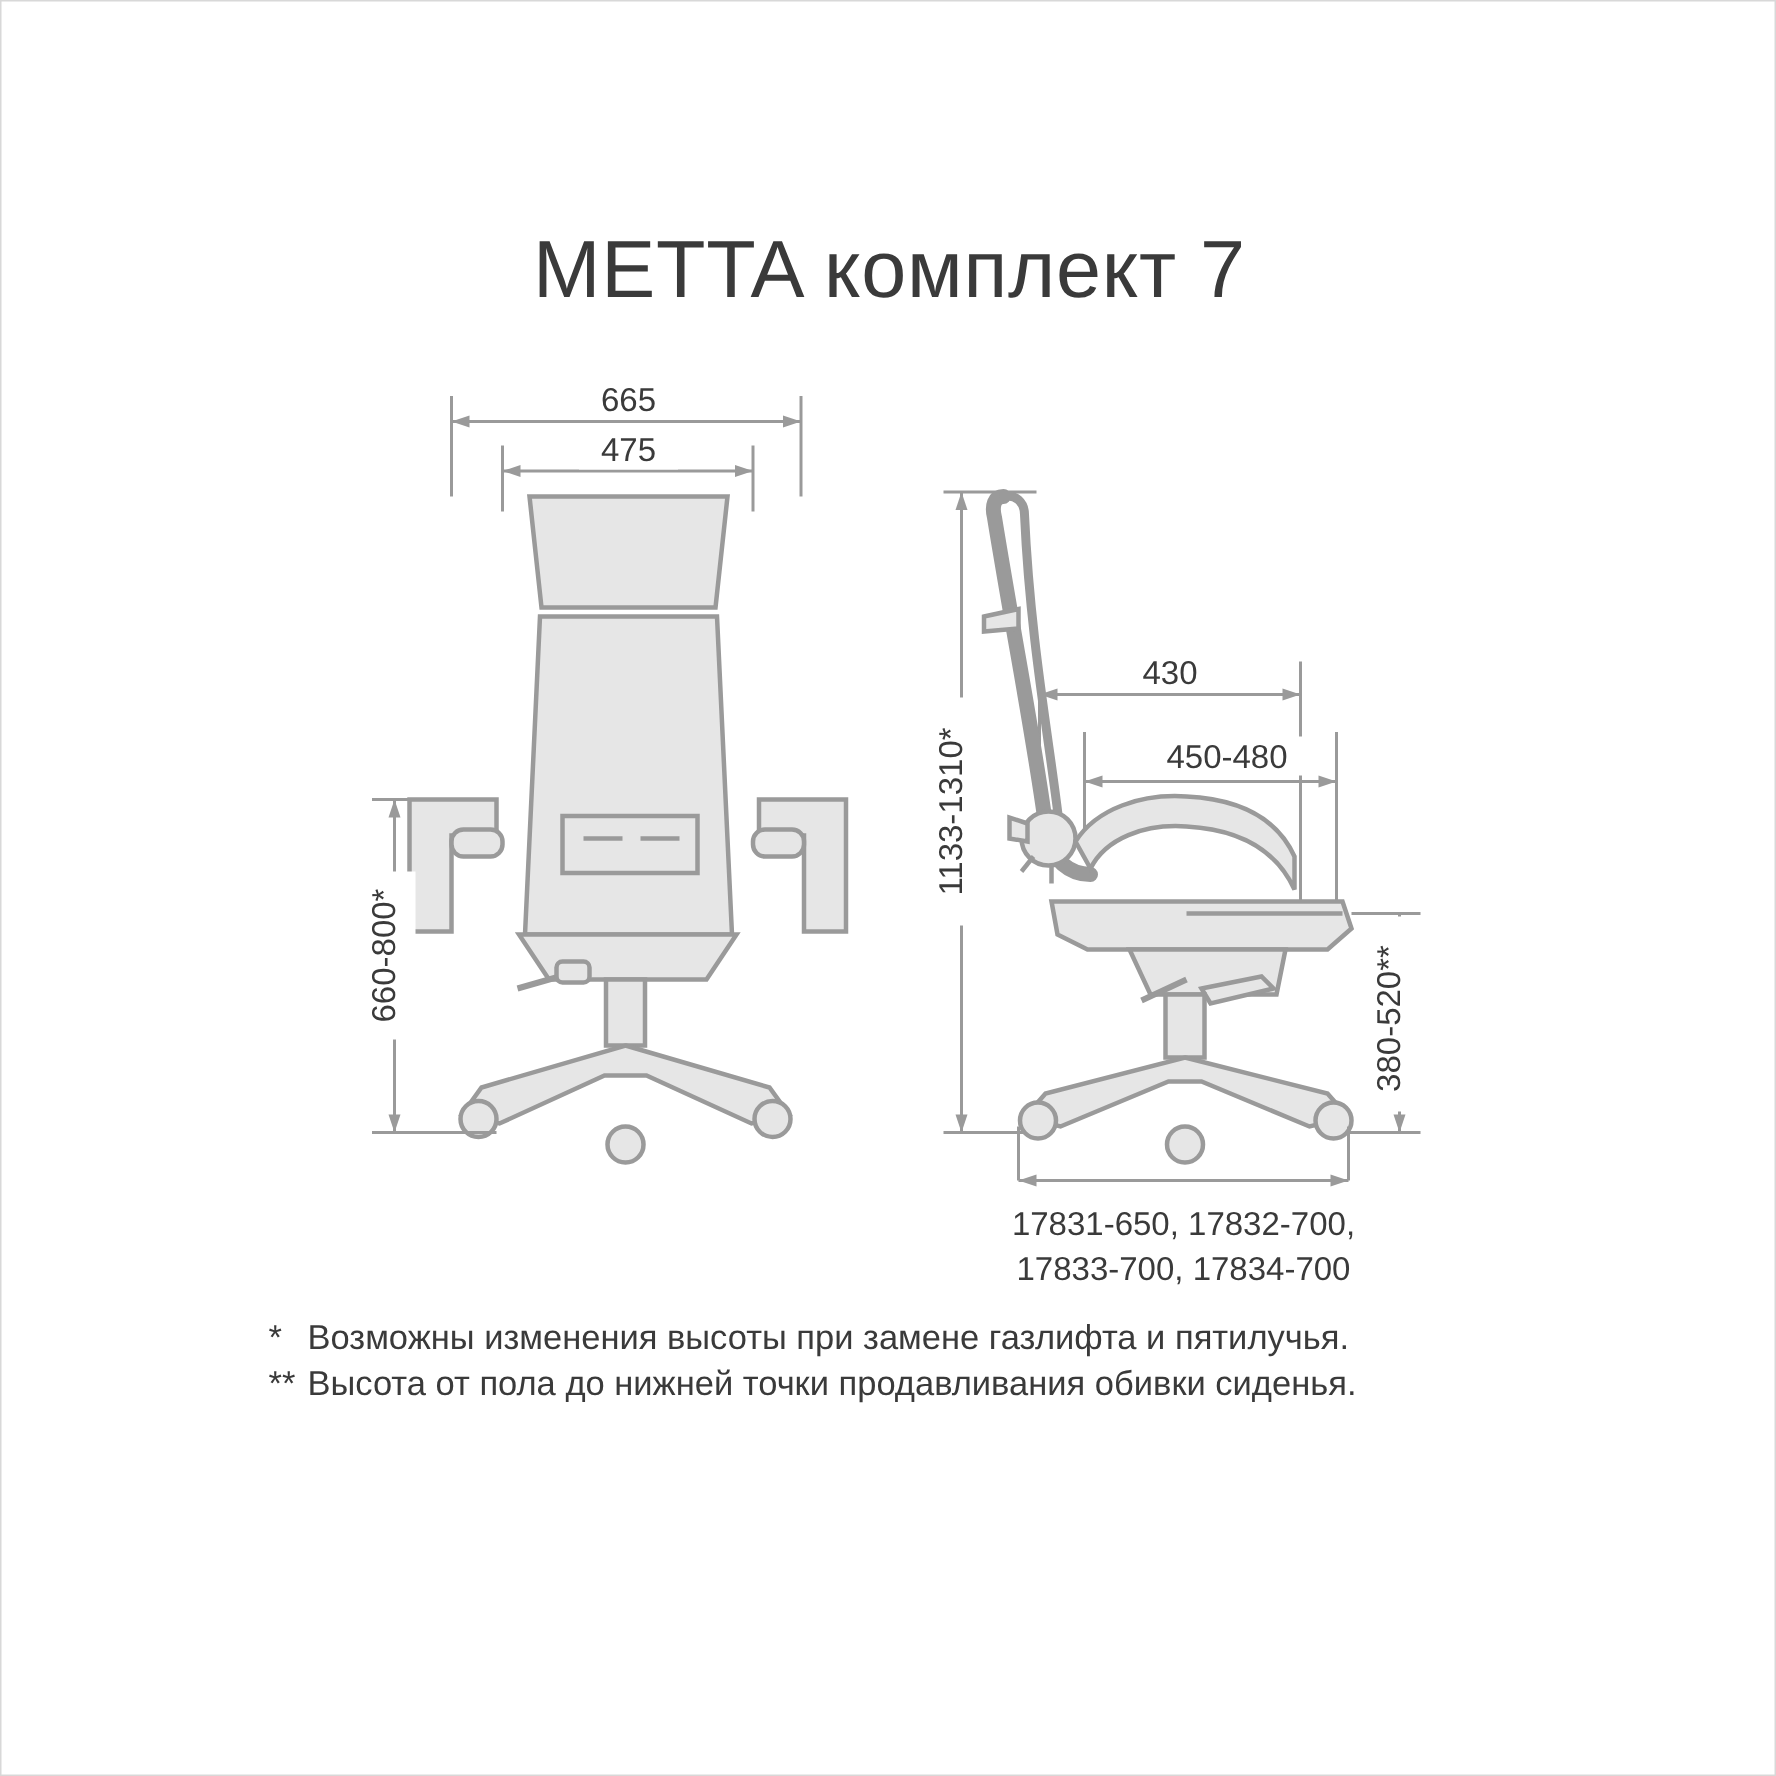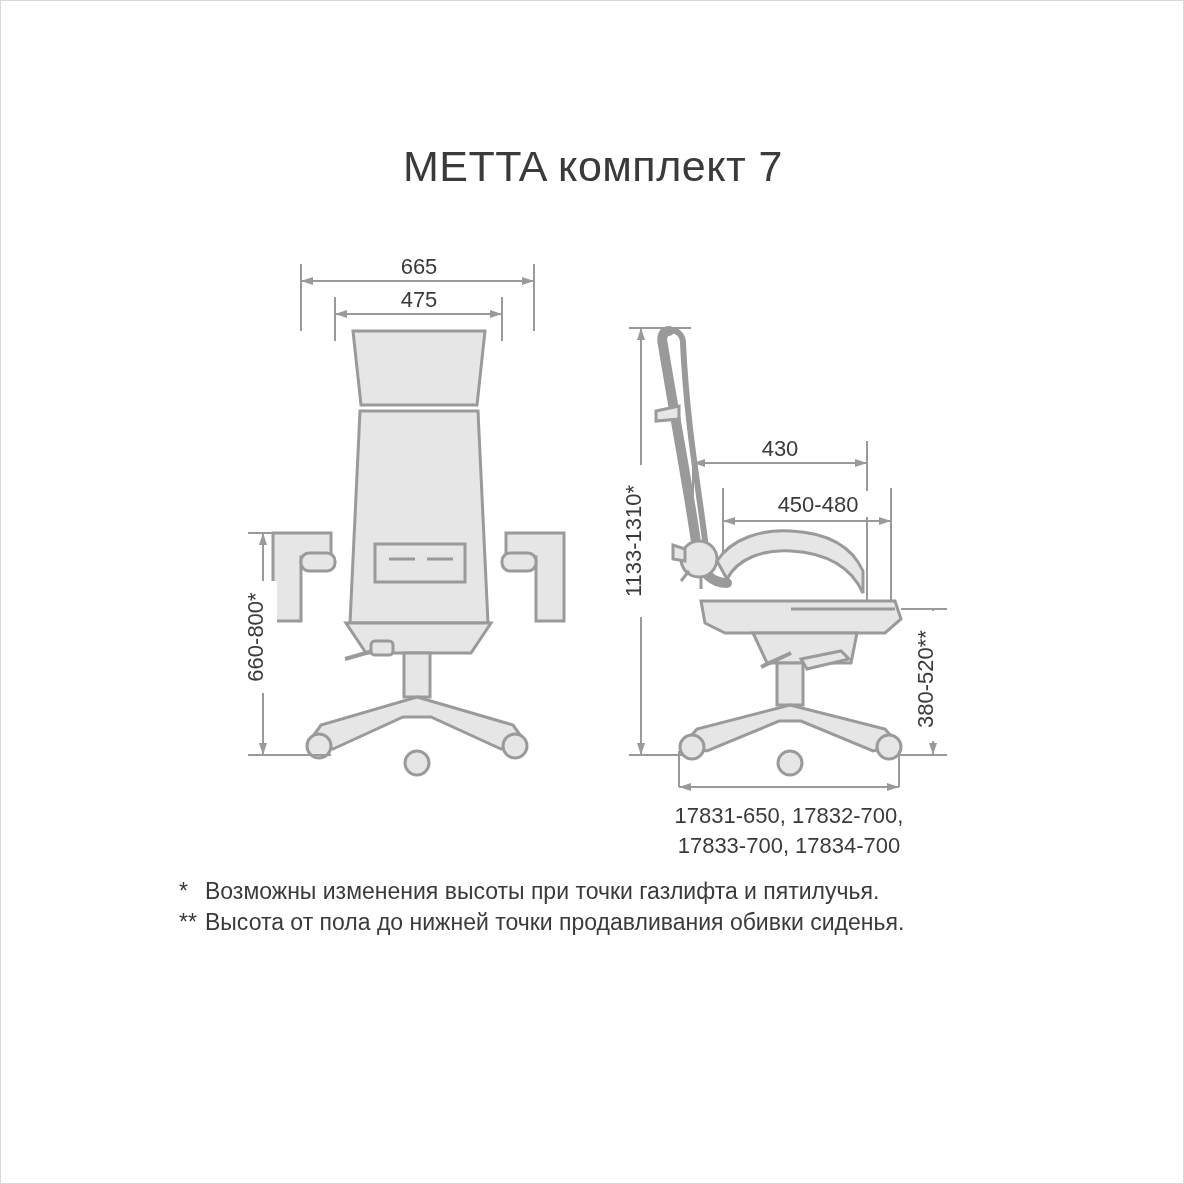--- a/index.html
+++ b/index.html
@@ -21,21 +21,21 @@
     box-sizing: border-box;
     border: 1px solid #d8d8d8;
     background: #ffffff;
   }
   #title {
     position: absolute;
     top: 112px;
     left: 0;
     width: 1184px;
     text-align: center;
-    font-size: 43px;
+    font-size: 54px;
     font-weight: normal;
     letter-spacing: 0.5px;
     color: #3a3a3a;
   }
   svg#drawing {
     position: absolute;
     top: 0;
     left: 0;
   }
   .dimtext {
@@ -217,21 +217,21 @@
       </g>
 
       <text class="codetext" x="788" y="822" text-anchor="middle">17831-650, 17832-700,</text>
       <text class="codetext" x="788" y="852" text-anchor="middle">17833-700, 17834-700</text>
     </g>
   </svg>
 
   <div id="notes">
     <div class="note-row">
       <span class="note-mark">*</span>
-      <span class="note-text">Возможны изменения высоты при точки газлифта и пятилучья.</span>
+      <span class="note-text">Возможны изменения высоты при замене газлифта и пятилучья.</span>
     </div>
     <div class="note-row">
       <span class="note-mark">**</span>
       <span class="note-text">Высота от пола до нижней точки продавливания обивки сиденья.</span>
     </div>
   </div>
 
 </div>
 
 </body></html>

